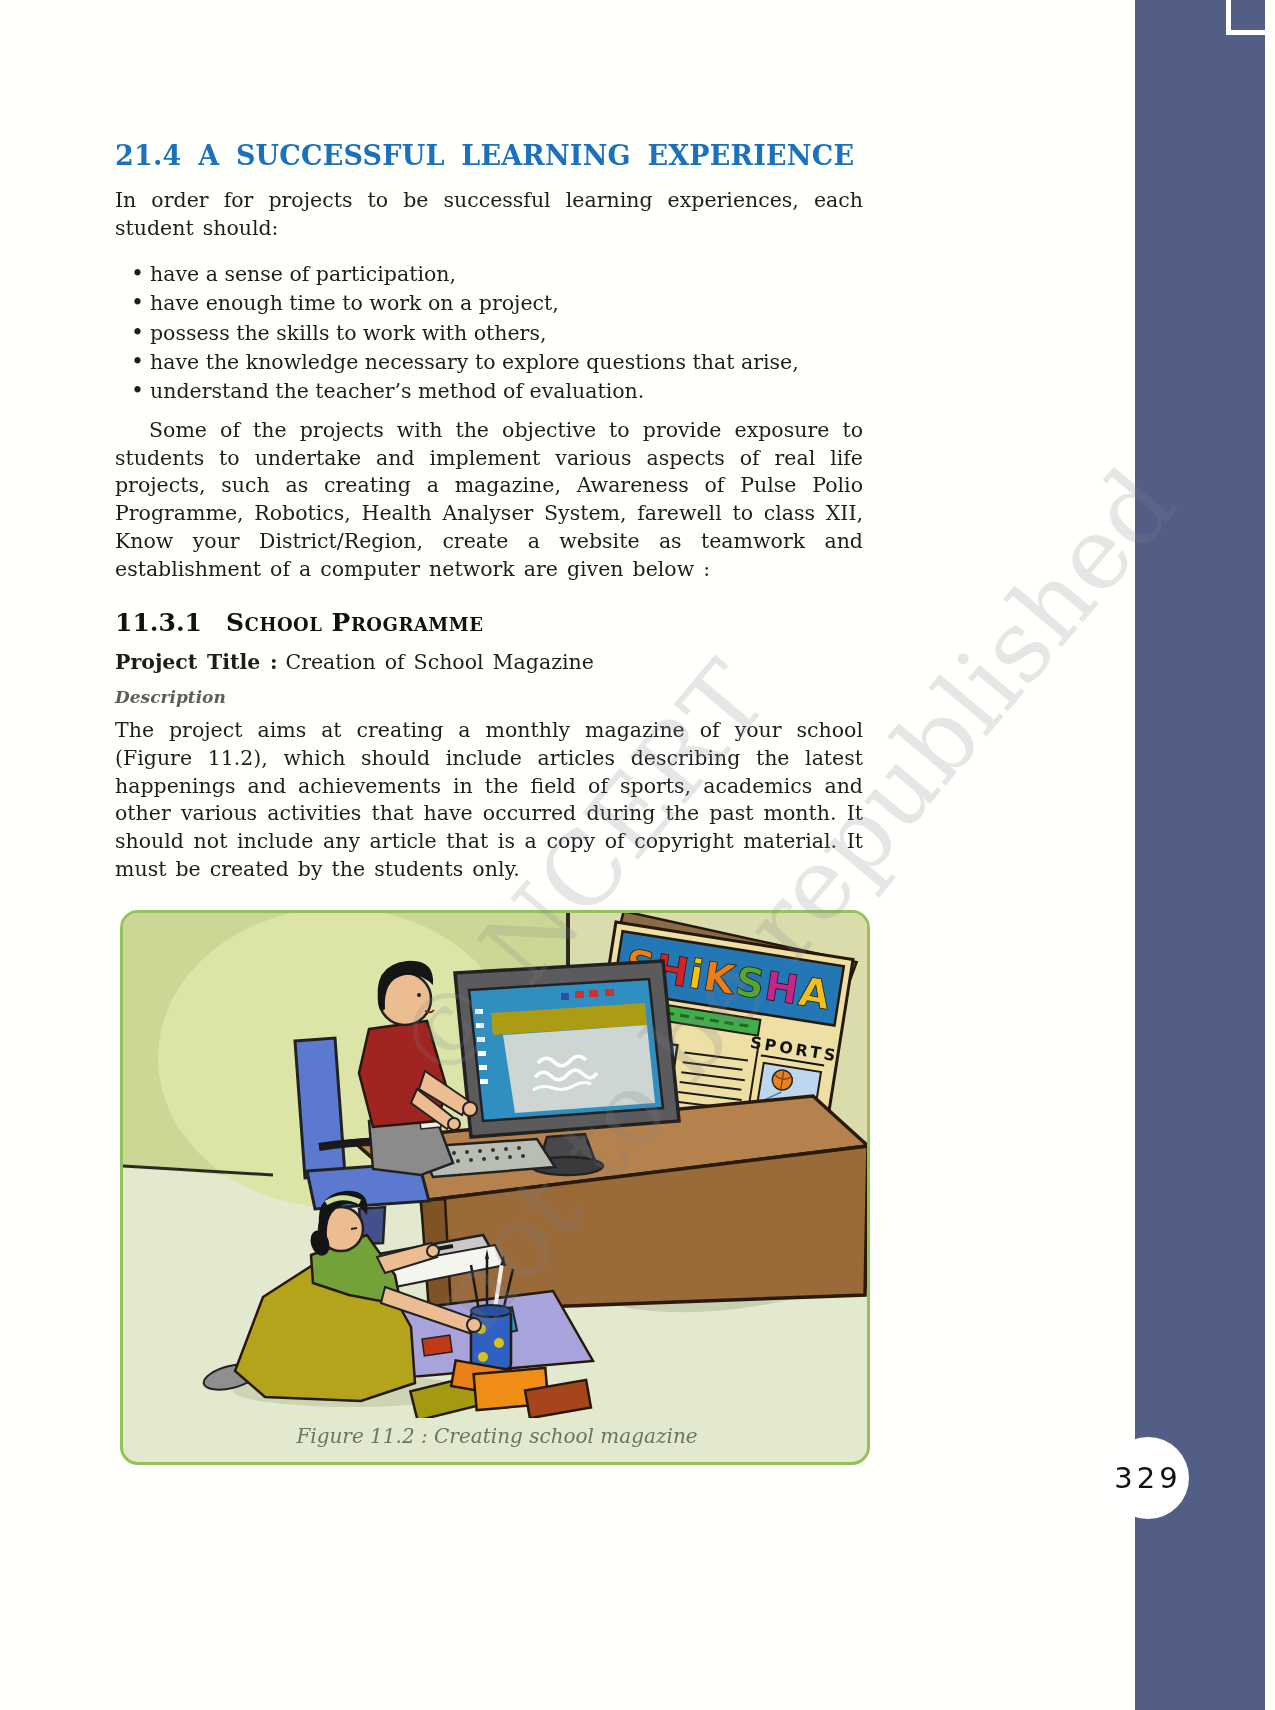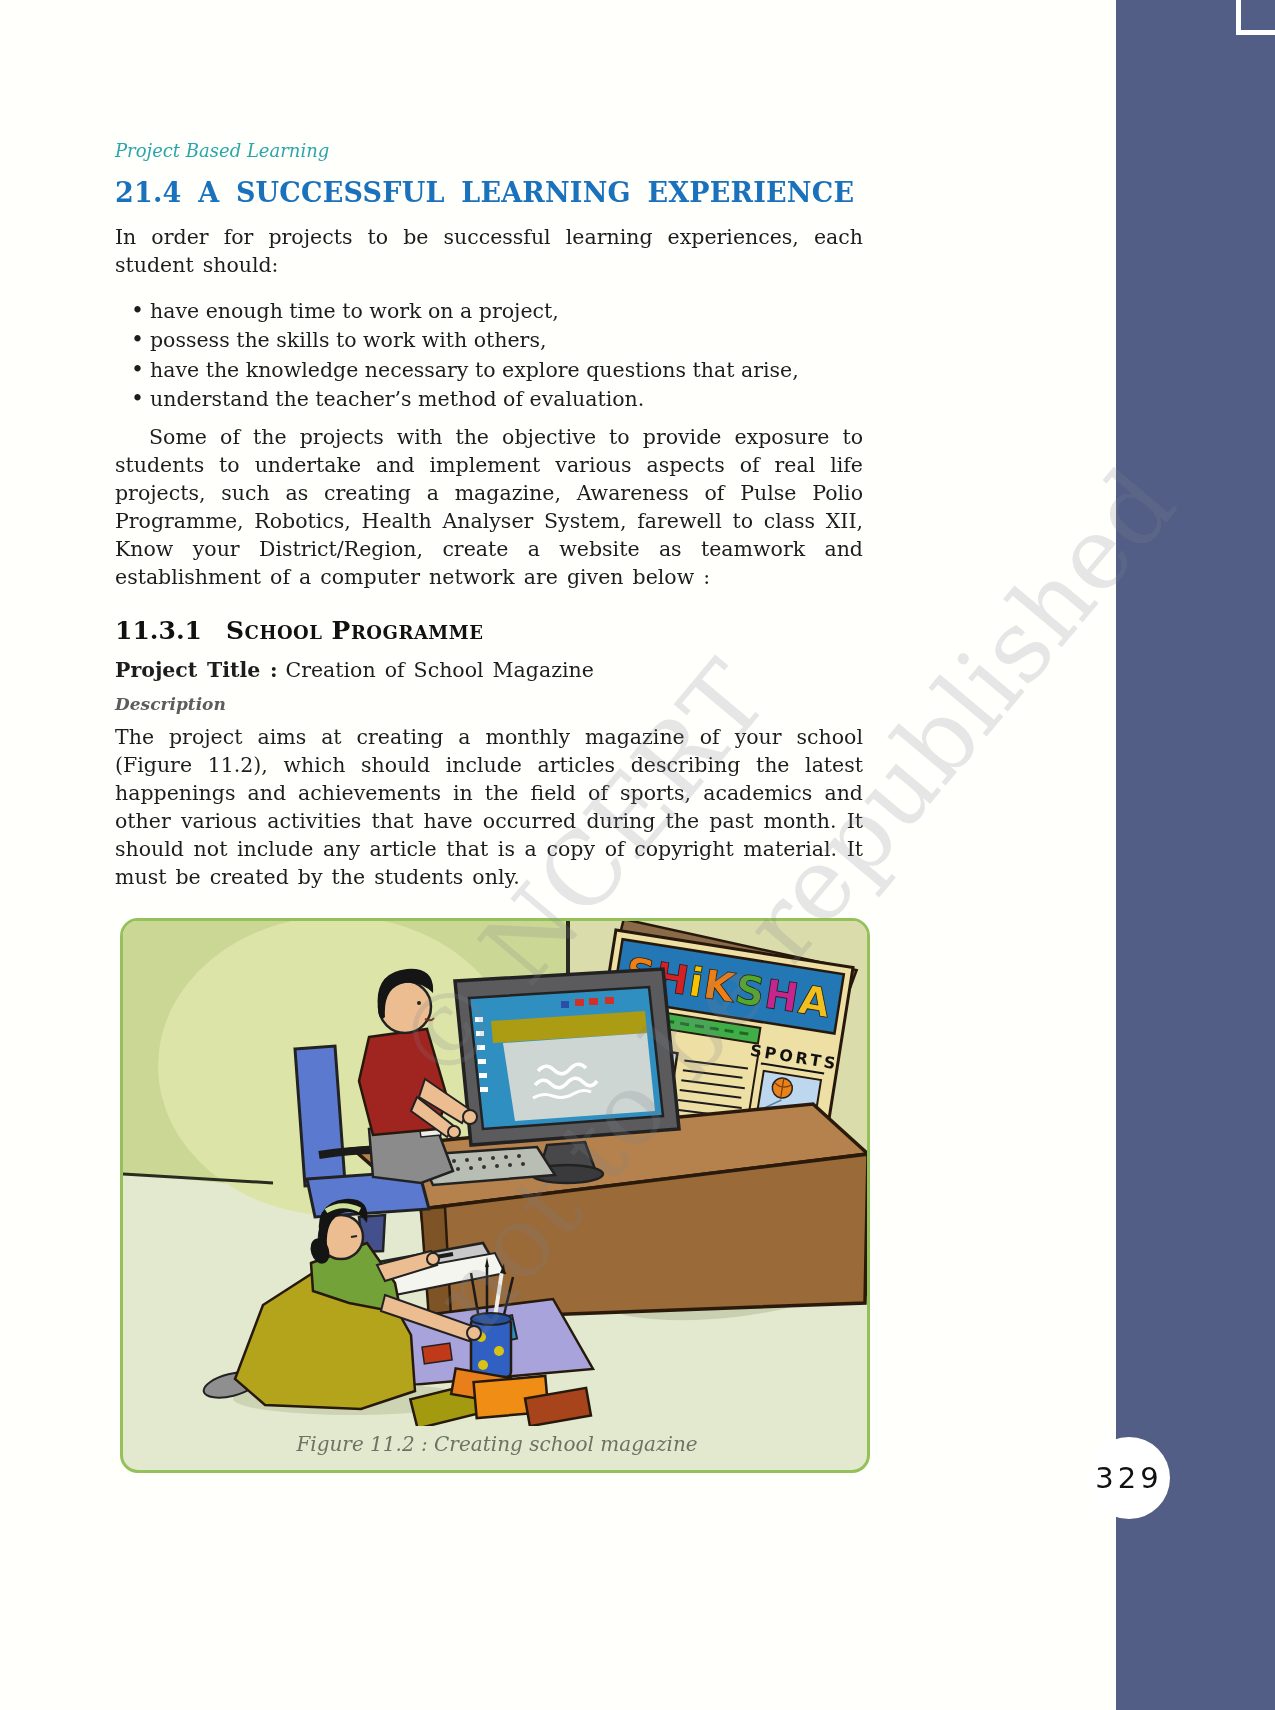--- a/index.html
+++ b/index.html
@@ -1,20 +1,20 @@
 <!DOCTYPE html>
 <html><head>
 <meta charset="utf-8">
 <style>
   html,body{margin:0;padding:0;}
   body{background:#ffffff;font-family:"DejaVu Serif","Liberation Serif",serif;}
   .page{position:relative;width:1275px;height:1710px;background:#fffffc;overflow:hidden;}
 
   
-  .sidebar{position:absolute;top:0;right:0;width:159px;height:1710px;background:#535e86;}
+  .sidebar{position:absolute;top:0;right:10px;width:130px;height:1710px;background:#535e86;}
   .corner-tab{position:absolute;top:0;right:0;width:34px;height:30px;background:#535e86;
     border-left:5px solid #ffffff;border-bottom:5px solid #ffffff;}
   .page-badge{position:absolute;top:1437px;left:-28px;width:82px;height:82px;border-radius:50%;
     background:#ffffff;display:flex;align-items:center;justify-content:center;}
   .page-badge span{font-family:"DejaVu Sans","Liberation Sans",sans-serif;font-size:29px;
     letter-spacing:4px;color:#111;}
 
   
   .watermark{position:absolute;inset:0;pointer-events:none;z-index:5;}
   .wm-line{position:absolute;font-family:"DejaVu Serif","Liberation Serif",serif;
@@ -56,27 +56,27 @@
   </div>
 
   <aside class="sidebar">
     <div class="corner-tab"></div>
     <div class="page-badge">
       <span>329</span>
     </div>
   </aside>
 
   <main class="content">
-    <div class="running-header">Project Based Learning</div>
 
     <h1>21.4 A SUCCESSFUL LEARNING EXPERIENCE</h1>
 
     <p class="body intro">In order for projects to be successful learning experiences, each student should:</p>
 
     <ul class="bullets">
+      <li>have a sense of participation,</li>
       <li>have enough time to work on a project,</li>
       <li>possess the skills to work with others,</li>
       <li>have the knowledge necessary to explore questions that arise,</li>
       <li>understand the teacher’s method of evaluation.</li>
     </ul>
 
     <p class="body indent">Some of the projects with the objective to provide exposure to students to undertake and implement various aspects of real life projects, such as creating a magazine, Awareness of Pulse Polio Programme, Robotics, Health Analyser System, farewell to class XII, Know your District/Region, create a website as teamwork and establishment of a computer network are given below :</p>
 
     <h2>
       <span class="num">11.3.1</span><span class="smallcaps">School Programme</span>

